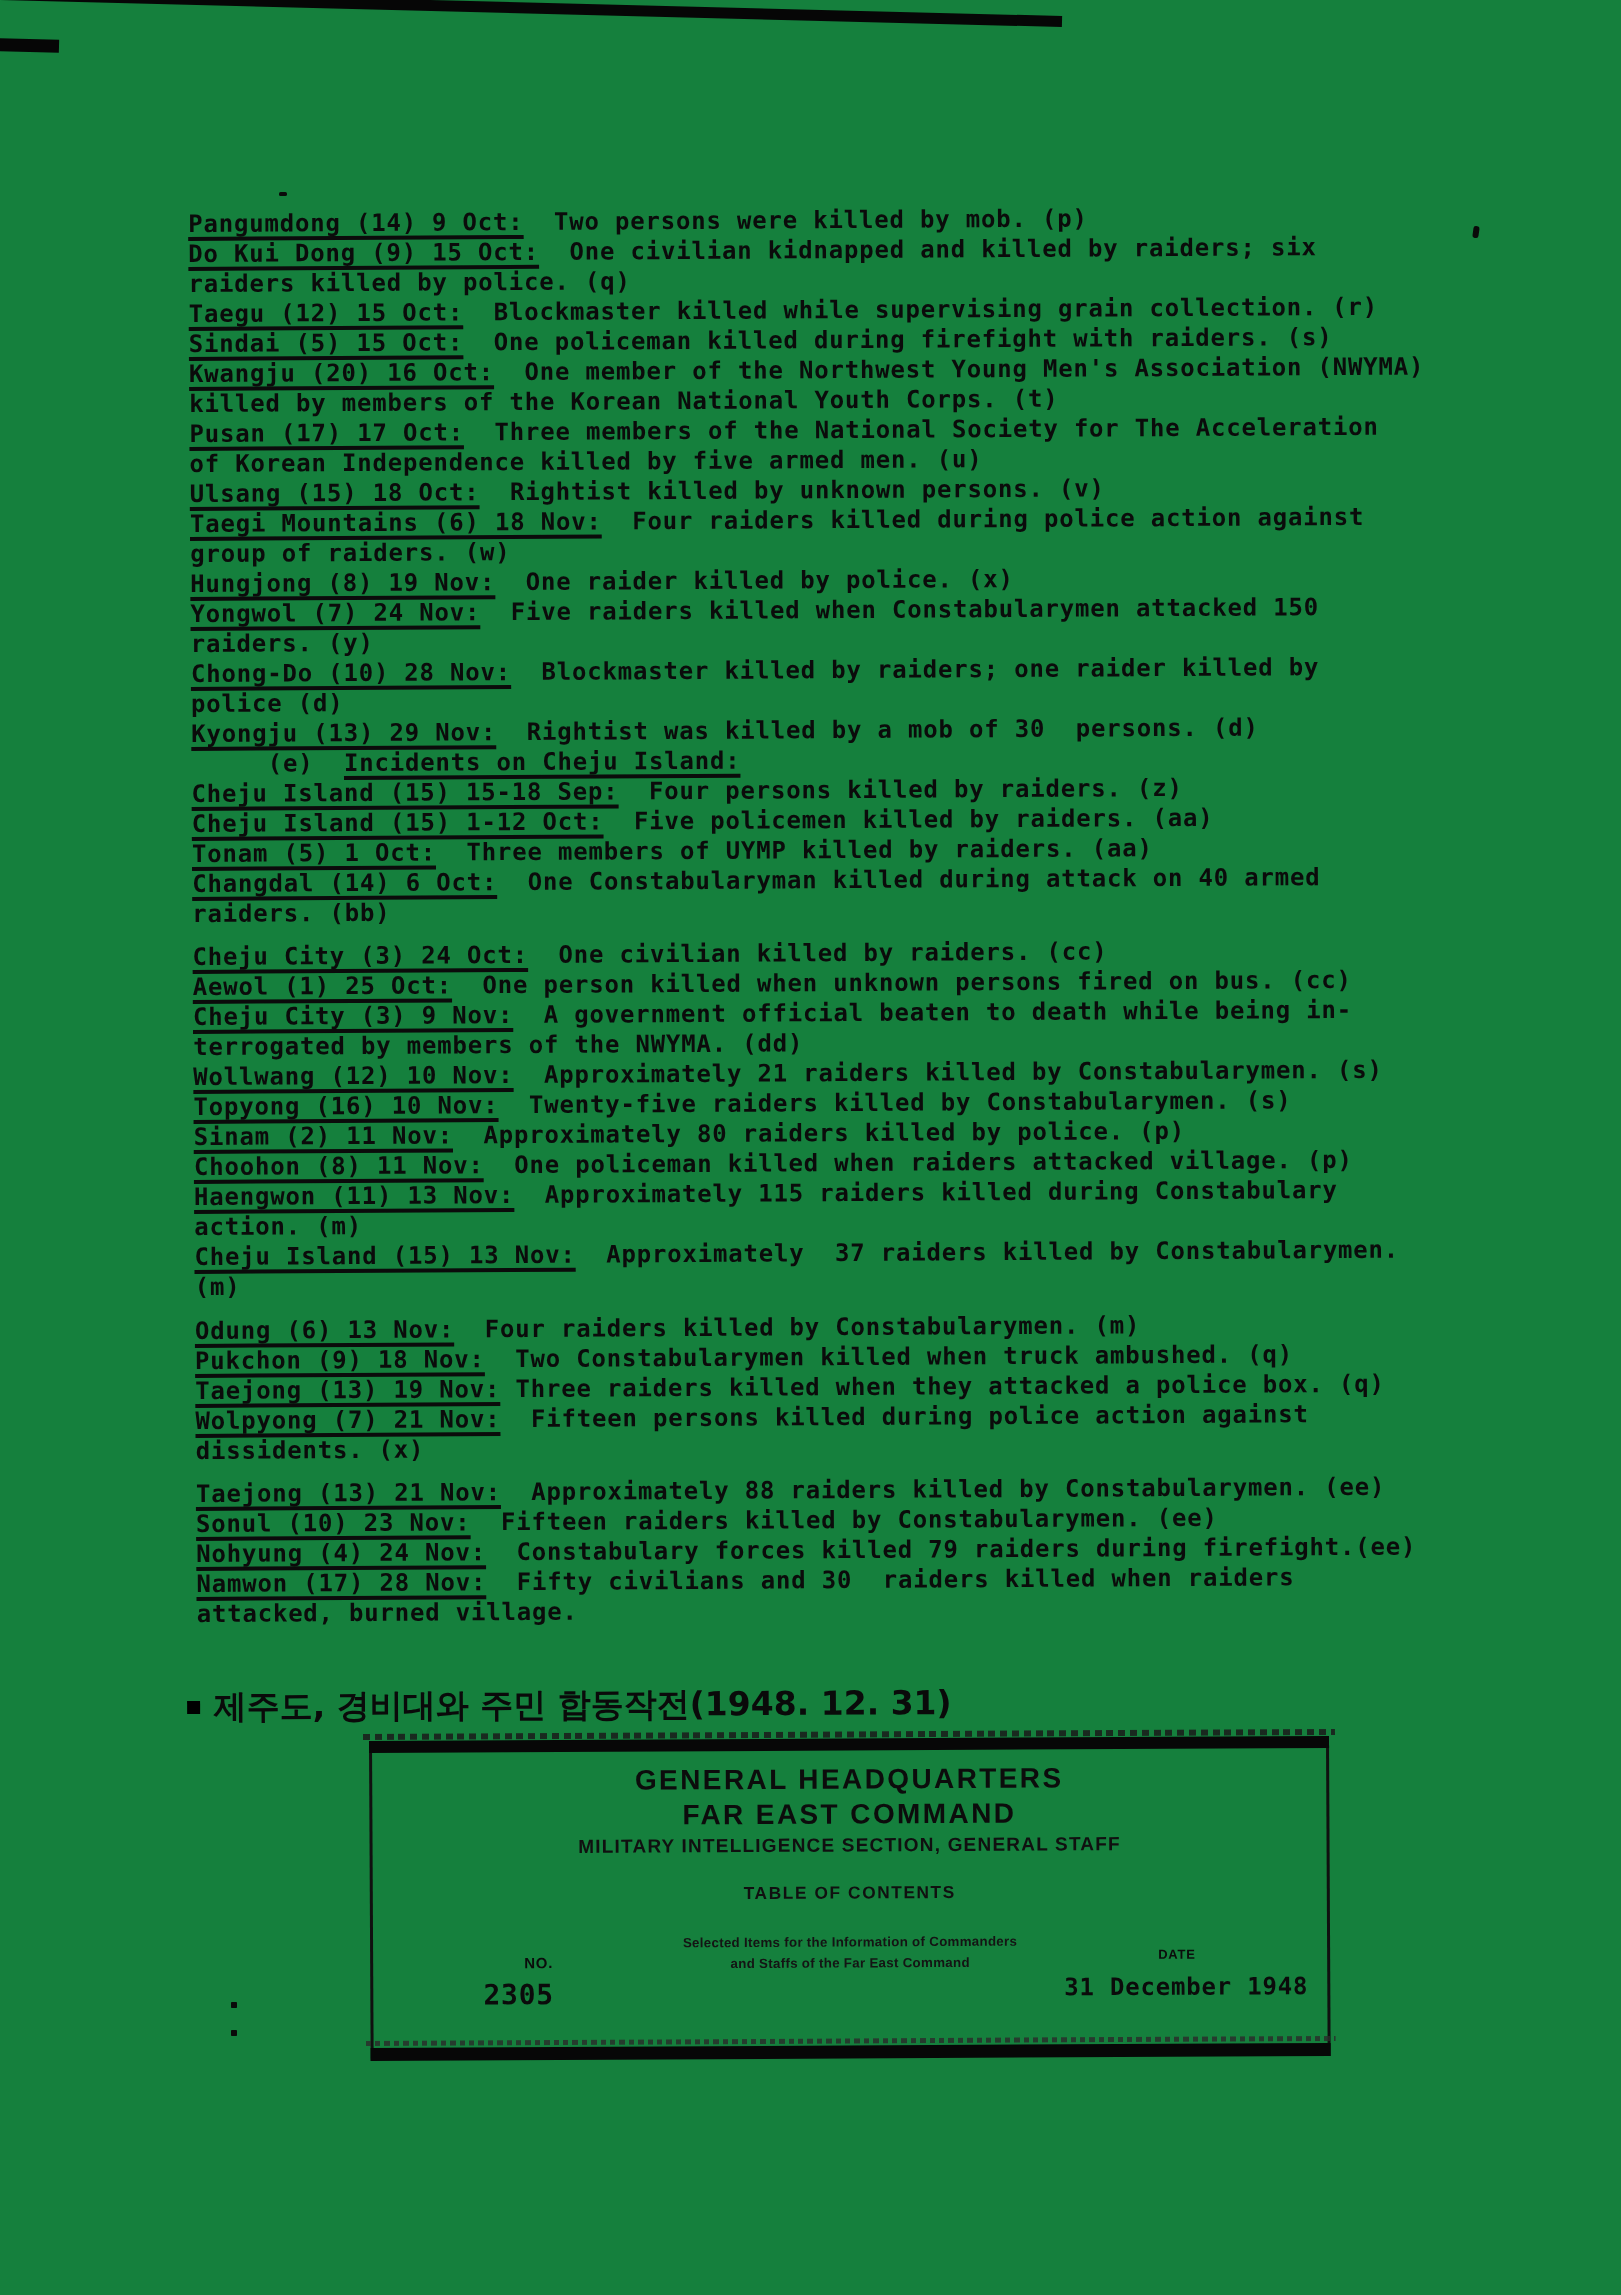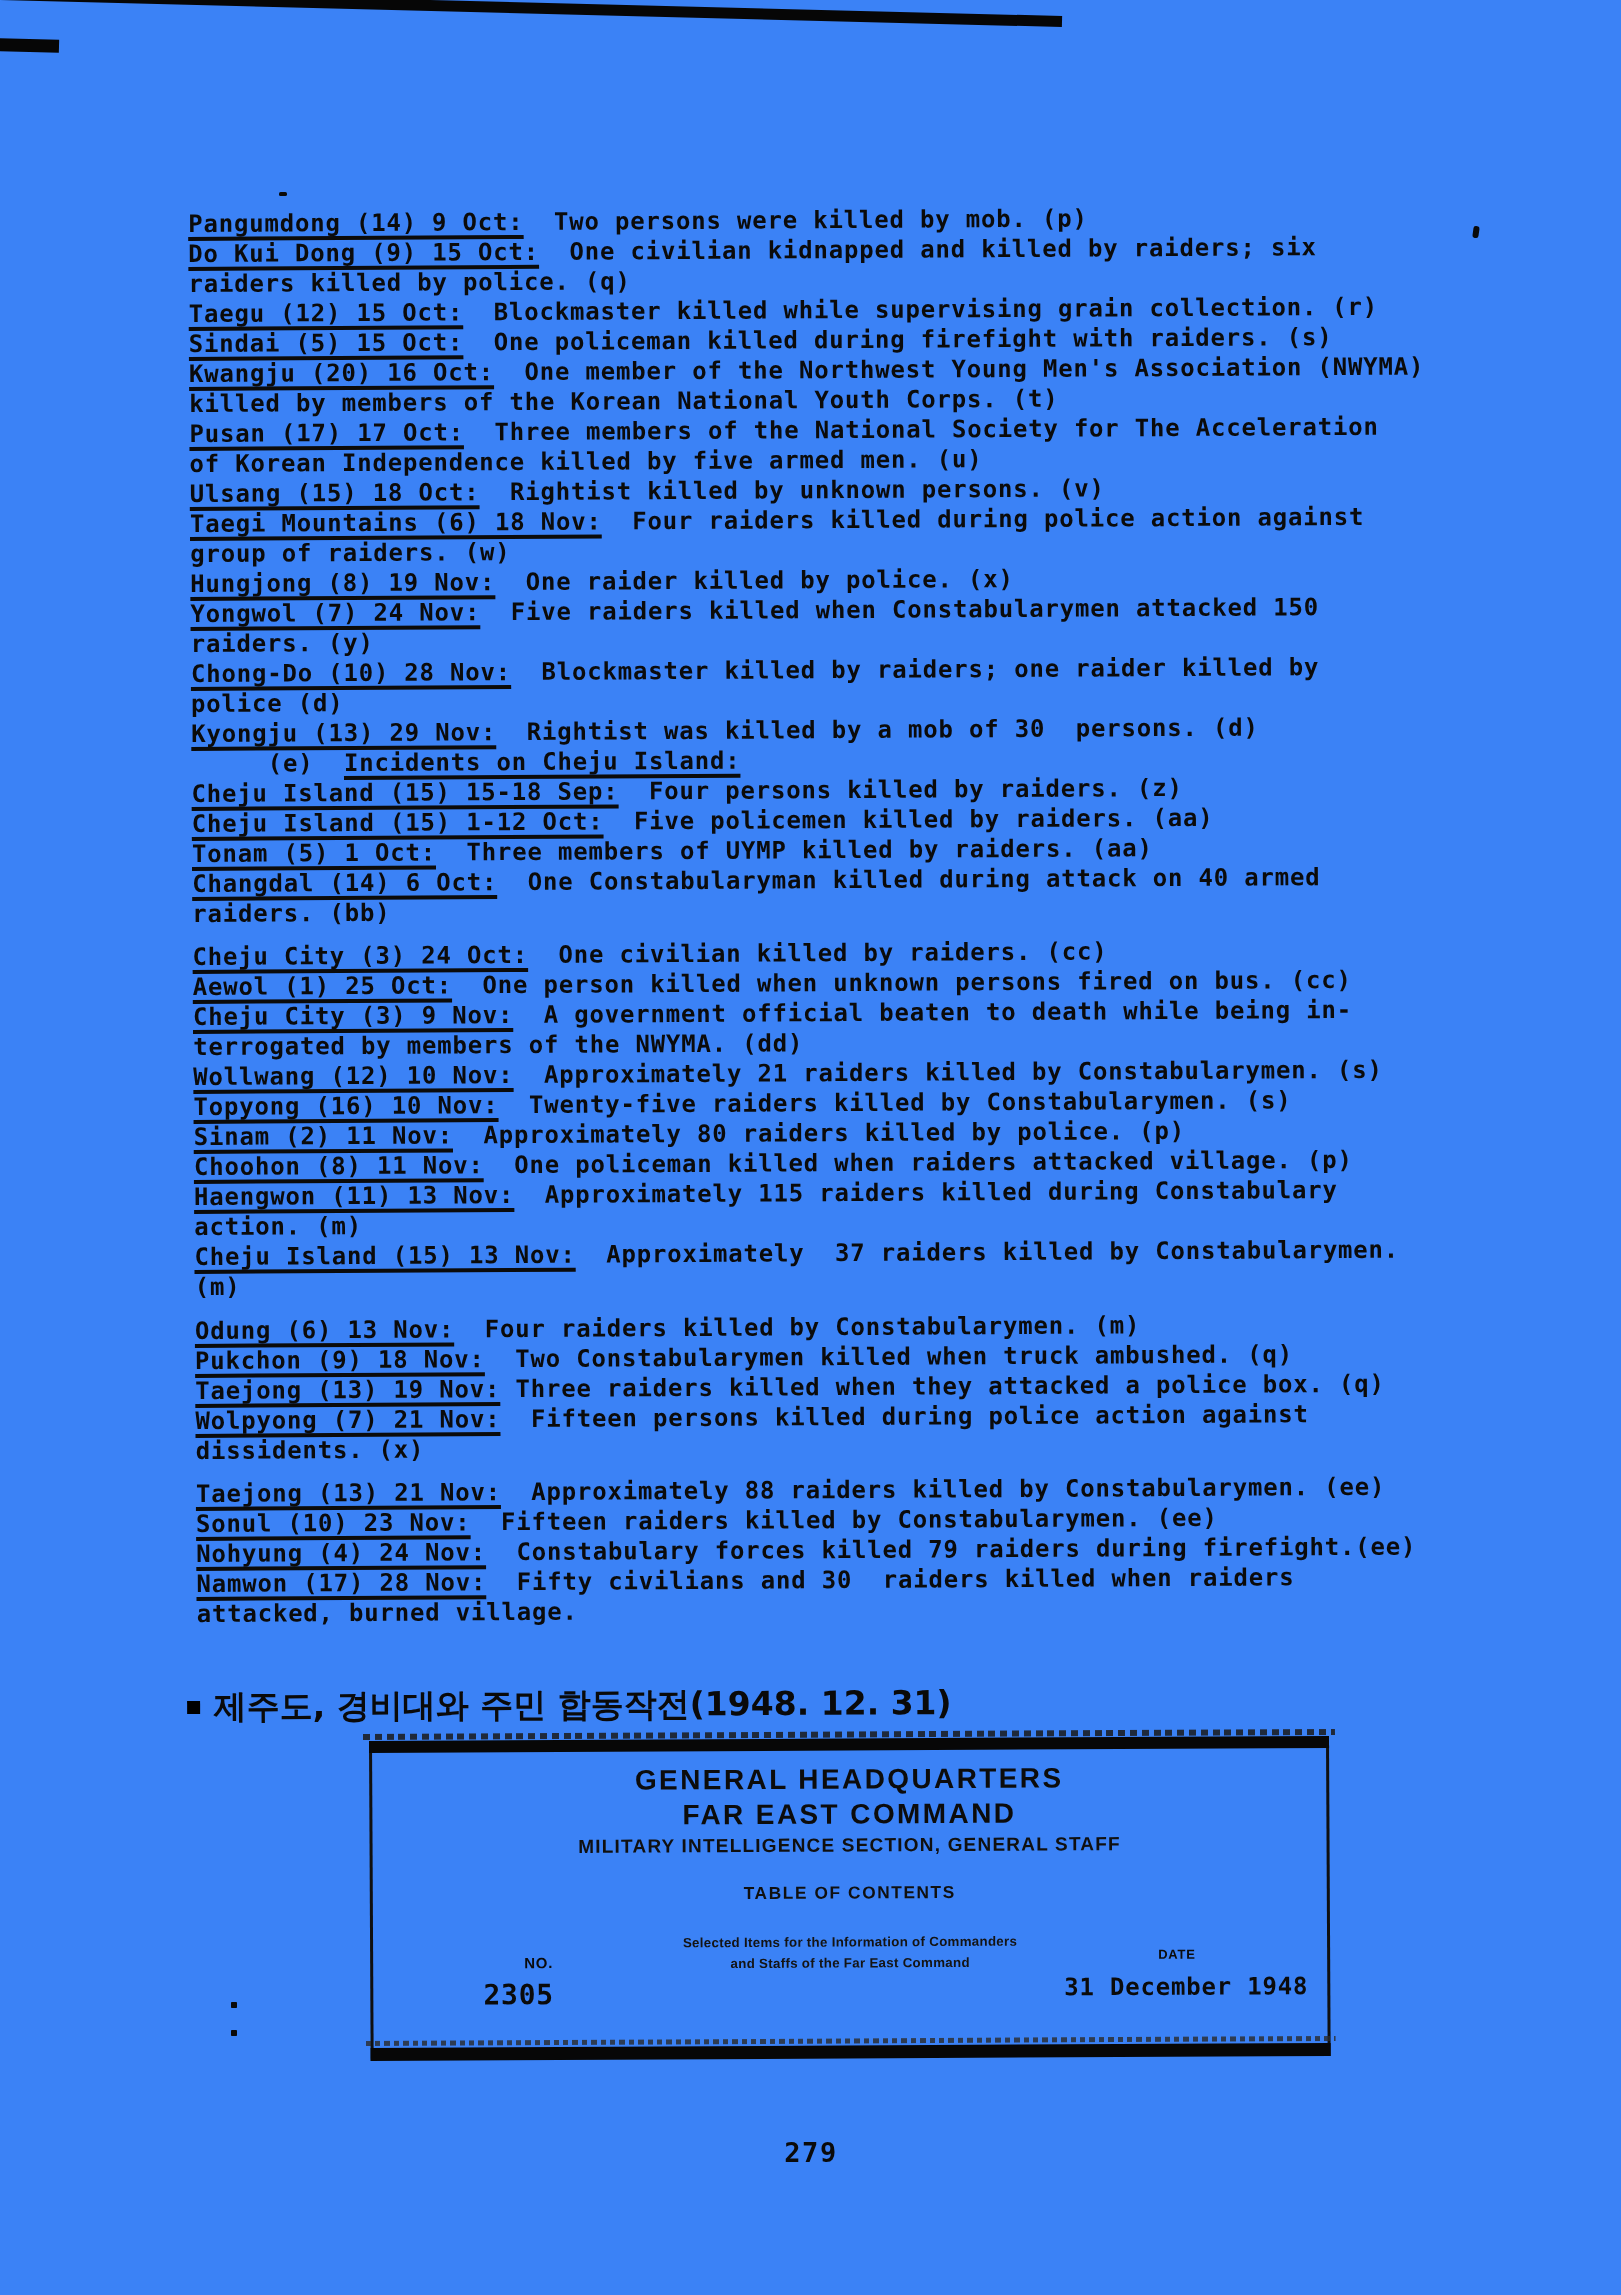--- a/index.html
+++ b/index.html
@@ -1,17 +1,17 @@
 <!DOCTYPE html>
 <html style="font-size:12.6px"><head>
 <meta charset="utf-8">
 <style>
   html,body{margin:0;padding:0;background:#888;}
   .page{
-    position:relative;width:1622px;height:2295px;background:#3b82f6;
+    position:relative;width:1622px;height:2295px;background:#15803d;
     overflow:hidden;color:#0b0b0b;
     font-family:"DejaVu Sans Mono","Liberation Mono",monospace;
   }
   
   .topbar{
     position:absolute;left:-6.3px;top:15.7px;width:1068px;height:11px;background:#060606;
     transform-origin:right center;transform:rotate(1.45deg);
   }
   .topbar-blob{
     position:absolute;left:-1.6px;top:39px;width:61px;height:13.3px;background:#060606;
@@ -108,20 +108,19 @@
     <div class="sub1">Selected Items for the Information of Commanders</div>
     <div class="sub2">and Staffs of the Far East Command</div>
     <div class="no-label">NO.</div>
     <div class="date-label">DATE</div>
     <div class="no-value">2305</div>
     <div class="date-value">31 December 1948</div>
     <div class="noise-bottom"></div>
     <div class="bar-bottom"></div>
   </div>
 
-  <div class="pagenum">279</div>
 
   <span class="speck speck-apos"></span>
   <span class="speck speck-tick"></span>
   <span class="speck speck-colon"></span>
 
 </div>
 
 
 </body></html>

